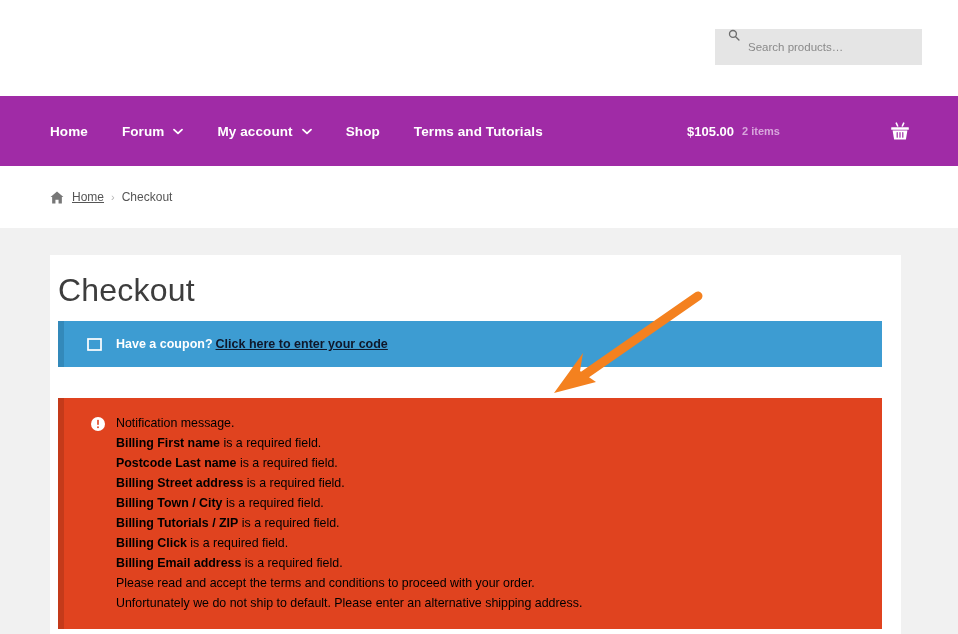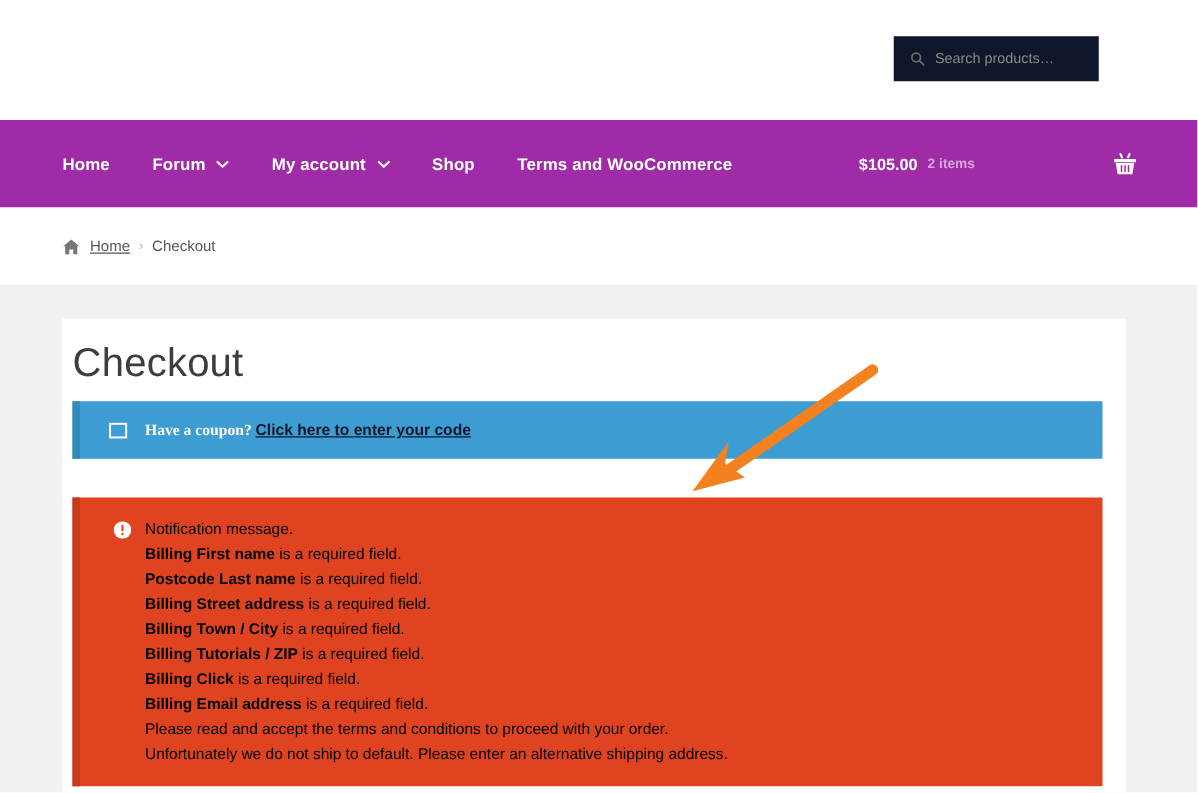--- a/index.html
+++ b/index.html
@@ -40,26 +40,25 @@
   .site-tagline {
     font-size: 11.5px;
     color: #4a4a4a;
     margin-top: 7px;
     line-height: 14px;
   }
   .search-wrap {
     position: absolute;
     left: 715px;
     top: 29px;
-    width: 164px;
+    width: 207px;
     height: 36px;
-    background: #0f172a;
+    background: #e5e5e5;
     border: none;
     display: flex;
-    align-items: center;
     box-sizing: border-box;
     padding-left: 13px;
   }
   .search-icon {
     width: 12px;
     height: 12px;
     flex: none;
     margin-right: 8px;
     color: #6d6d6d;
     display: block;
@@ -217,21 +216,20 @@
     height: 13px;
     display: block;
     margin-right: 14px;
     color: #ffffff;
     flex: none;
   }
   .coupon-text {
     color: #ffffff;
     font-size: 12.5px;
     font-weight: bold;
-    font-family: Liberation Serif, serif;
   }
   .coupon-link {
     color: #0f172a;
     font-size: 12.5px;
     font-weight: bold;
     text-decoration: underline;
     cursor: pointer;
     margin-left: 3px;
   }
 
@@ -314,21 +312,21 @@
       <svg class="nav-caret" viewBox="0 0 10 7" fill="none" stroke="currentColor" stroke-width="1.8">
         <polyline points="1,1.6 5,5.4 9,1.6" stroke-linecap="round" stroke-linejoin="round"></polyline>
       </svg>
     </div>
 
     <div class="nav-item">
       <span>Shop</span>
     </div>
 
     <div class="nav-item">
-      <span>Terms and WooCommerce</span>
+      <span>Terms and Tutorials</span>
     </div>
   </div>
 
   <div class="cart-area">
     <span class="cart-amount">$105.00</span>
     <span class="cart-count">2 items</span>
     <svg class="cart-icon" viewBox="0 0 20 19" fill="currentColor">
       <path d="M6.3 1.2 L7.6 4.0 M13.7 1.2 L12.4 4.0" stroke="currentColor" stroke-width="1.6" fill="none" stroke-linecap="round"></path>
       <rect x="1.2" y="5.2" width="17.6" height="2.6" rx="0.5"></rect>
       <path d="M2.6 8.4 L17.4 8.4 L15.9 17.4 L4.1 17.4 Z"></path>

